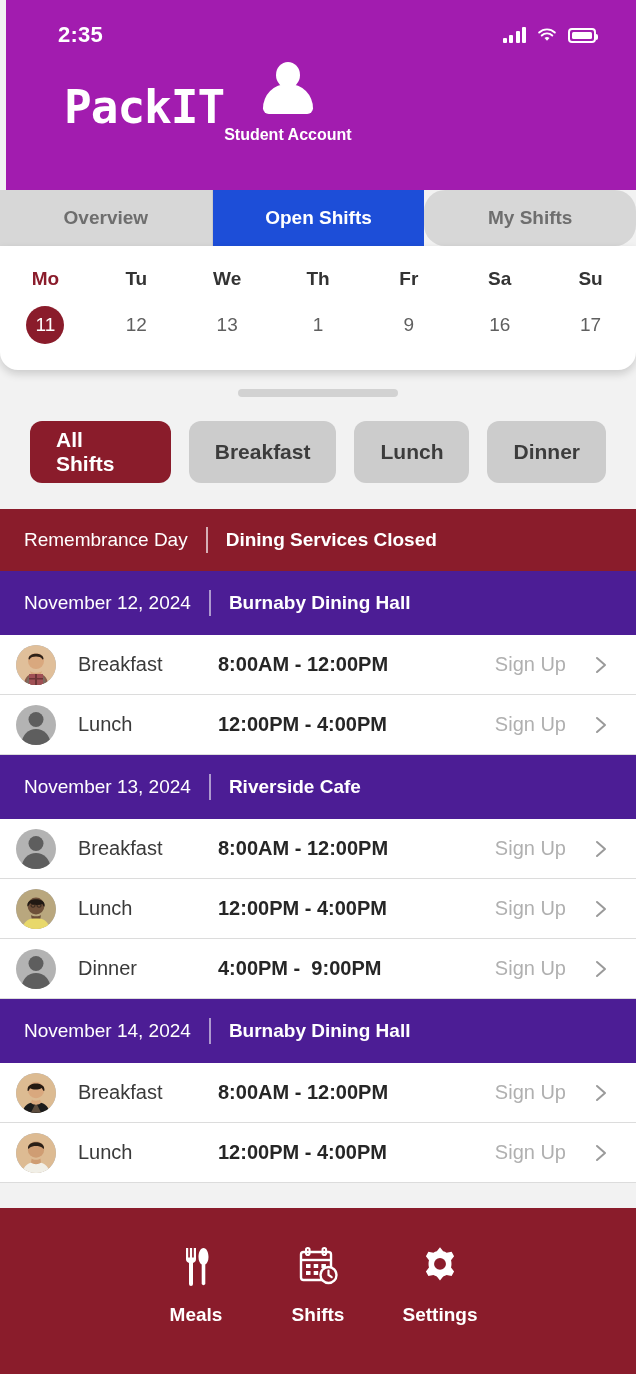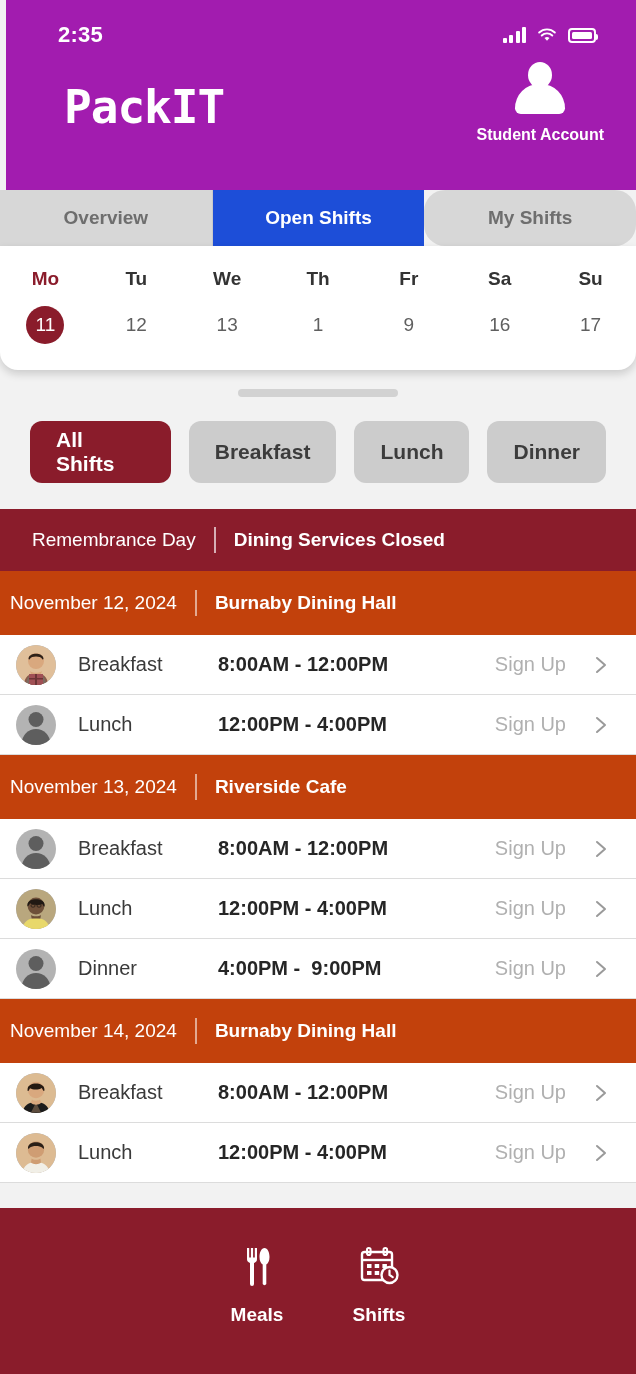--- a/index.html
+++ b/index.html
@@ -45,21 +45,21 @@
     width: 28px; height: 15px; border: 2px solid #fff; border-radius: 4px;
     position: relative; padding: 2px;
   }
   .batt::after {
     content: ""; position: absolute; right: -4px; top: 4px;
     width: 2px; height: 6px; background: #fff; border-radius: 0 2px 2px 0;
   }
   .batt span { display: block; height: 100%; width: 100%; background: #fff; border-radius: 1.5px; }
 
   .brandrow {
-    display: flex; align-items: flex-start; justify-content: space-between;
+    display: flex; align-items: flex-start; 
     padding: 16px 32px 0 58px;
   }
   .logo {
     color: #ffffff;
     font-family: "DejaVu Sans Mono", monospace;
     font-size: 46px;
     font-weight: bold;
     letter-spacing: -1px;
     margin-top: 22px;
     line-height: 1;
@@ -130,30 +130,30 @@
     border-radius: 12px;
     background: #cccccc; color: #3c3c3c;
     font-size: 21px; font-weight: bold;
   }
   .pill.active { background: #8a1c2b; color: #ffffff; }
 
   
   .list { margin-top: 26px; background: #fff; }
   .banner {
     background: #8a1c2b; height: 62px;
-    display: flex; align-items: center; padding: 0 32px;
+    display: flex; align-items: center; padding: 0 24px;
     color: #ffffff;
   }
   .banner .b-left { font-size: 19px; }
   .banner .b-sep { width: 2px; height: 26px; background: rgba(255,255,255,.65); margin: 0 18px; }
   .banner .b-right { font-size: 19px; font-weight: bold; }
 
   .dayhead {
-    background: #c2410c; height: 64px;
-    display: flex; align-items: center; padding: 0 10px;
+    background: #4c1d95; height: 64px;
+    display: flex; align-items: center; padding: 0 24px;
     color: #ffffff;
   }
   .dayhead .d-left { font-size: 19px; }
   .dayhead .d-sep { width: 2px; height: 26px; background: rgba(255,255,255,.55); margin: 0 18px; }
   .dayhead .d-right { font-size: 19px; font-weight: bold; }
 
   .shift {
     height: 60px; background: #ffffff;
     display: flex; align-items: center;
     padding: 0 24px 0 16px;
@@ -459,15 +459,24 @@
           <rect x="19.7" y="22" width="4.5" height="4" fill="#fff"></rect>
           <rect x="27.4" y="22" width="4.5" height="4" fill="#fff"></rect>
           <rect x="12" y="29" width="4.5" height="4" fill="#fff"></rect>
           <rect x="19.7" y="29" width="4.5" height="4" fill="#fff"></rect>
           <circle cx="34.5" cy="33" r="8" fill="#8a1c2b" stroke="#fff" stroke-width="2.4"></circle>
           <path d="M34.5 28.5V33l3.2 2.2" stroke="#fff" stroke-width="2.2" fill="none" stroke-linecap="round"></path>
         </svg>
       </span>
       <span class="navlabel">Shifts</span>
     </div>
+    <div class="navitem">
+      <span class="navicon">
+        <svg viewBox="0 0 48 48" width="46" height="46">
+          <path fill="#fff" d="M24 4.5l3.3 4.1a15.7 15.7 0 0 1 3.6 1.5l5.2-.9 2.6 4.6-3.2 4.2c.3 1.2.5 2.5.5 3.8s-.2 2.6-.5 3.8l3.2 4.2-2.6 4.6-5.2-.9a15.7 15.7 0 0 1-3.6 1.5L24 39.1l-3.3-4.1a15.7 15.7 0 0 1-3.6-1.5l-5.2.9-2.6-4.6 3.2-4.2a15.3 15.3 0 0 1 0-7.6L9.3 13.8l2.6-4.6 5.2.9a15.7 15.7 0 0 1 3.6-1.5z"></path>
+          <circle cx="24" cy="21.8" r="6.2" fill="#8a1c2b"></circle>
+        </svg>
+      </span>
+      <span class="navlabel">Settings</span>
+    </div>
   </div>
 
 </div>
 
 </body></html>

